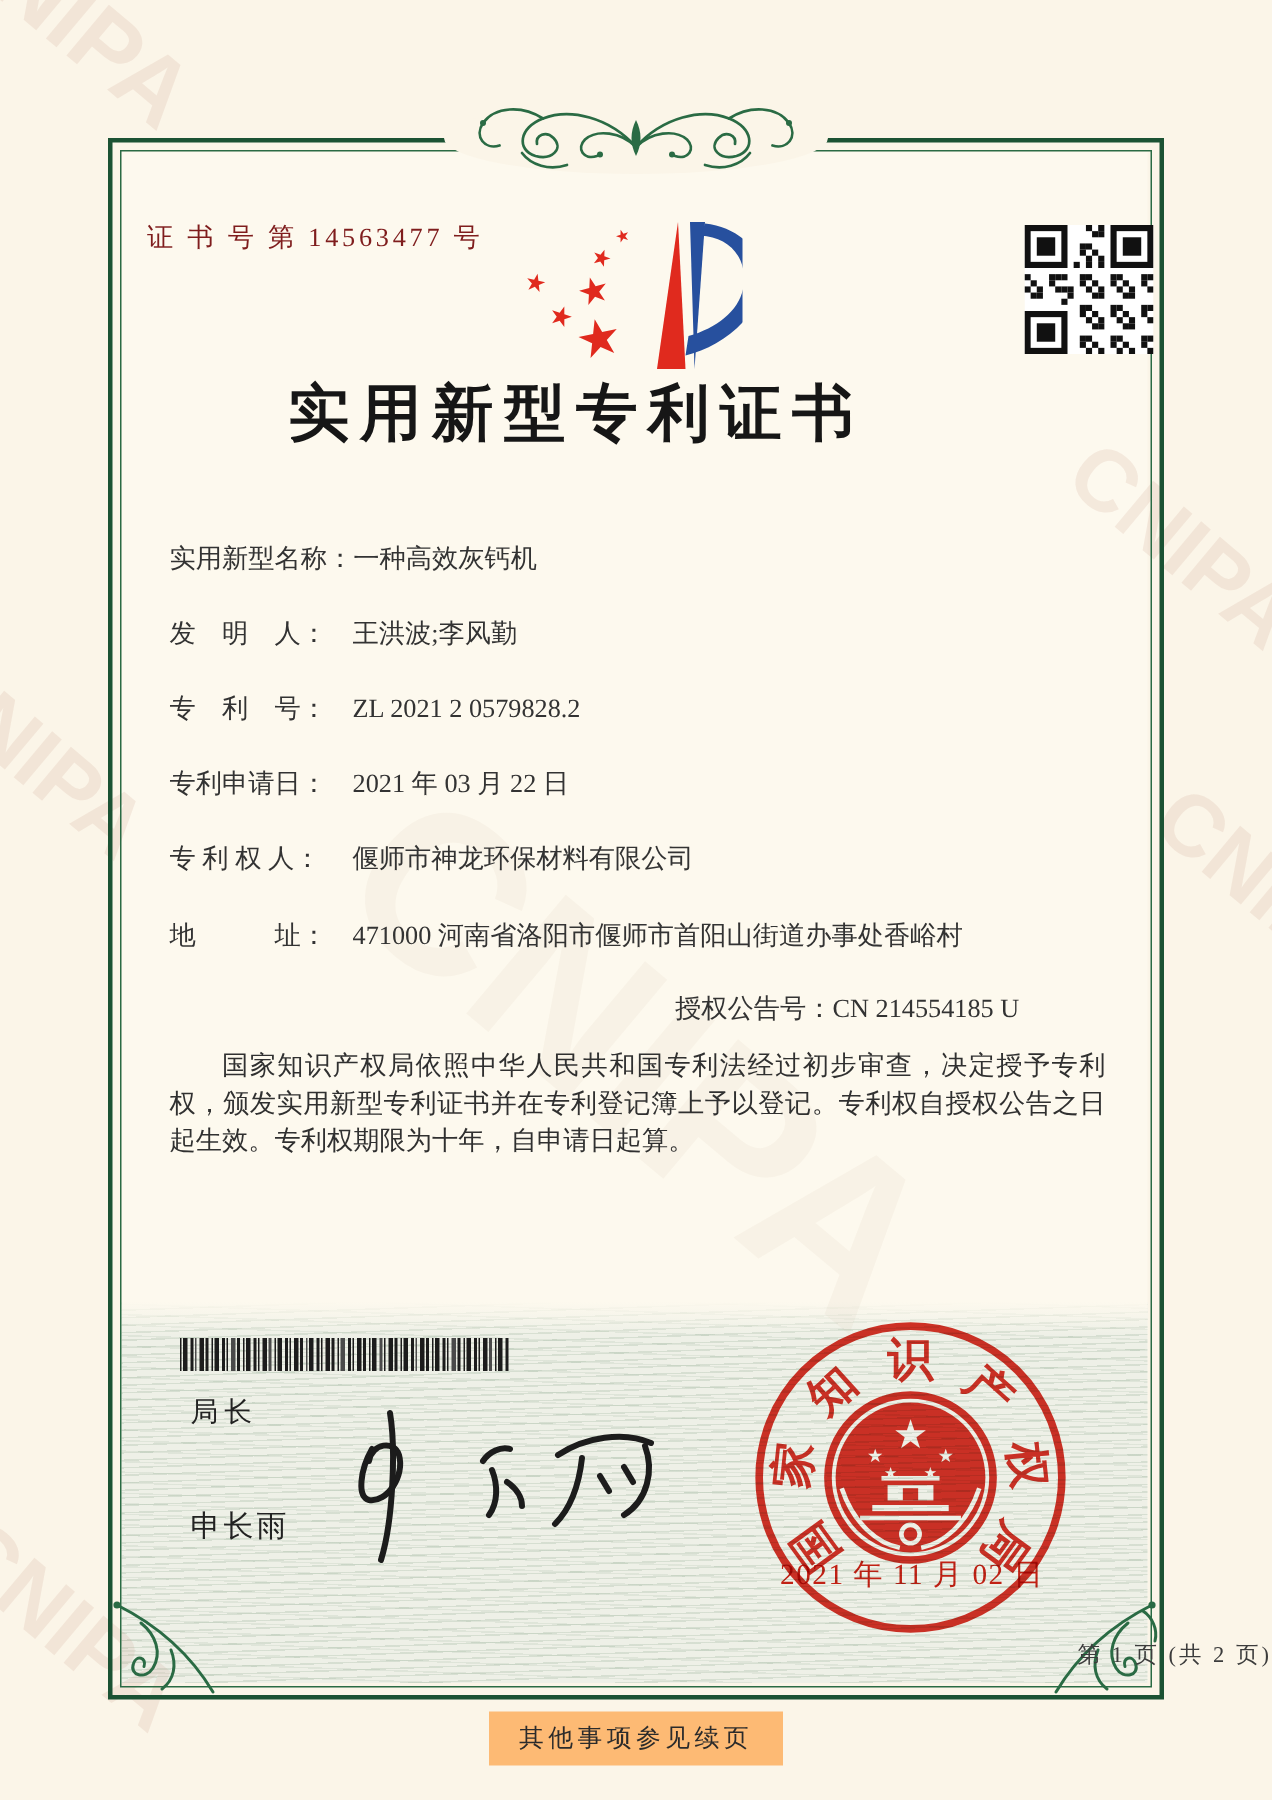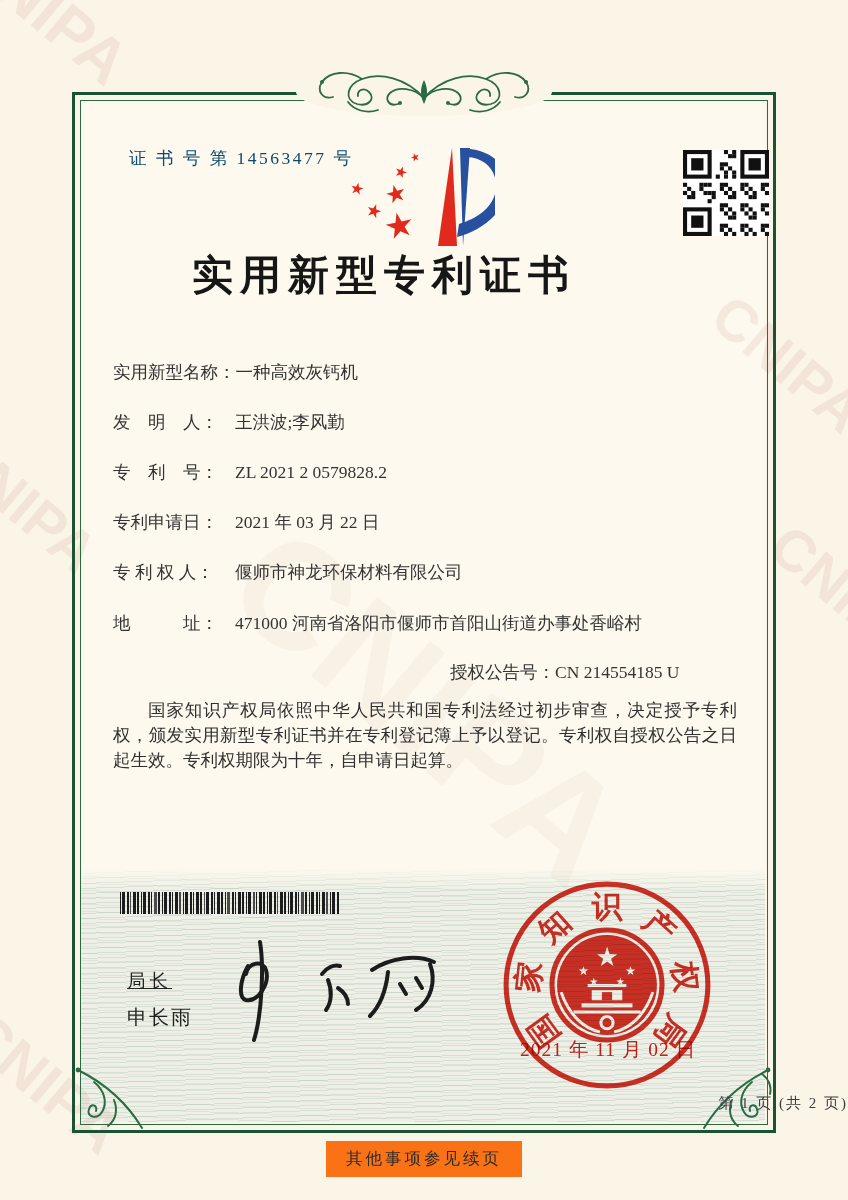--- a/index.html
+++ b/index.html
@@ -22,47 +22,47 @@
   .band::before{content:"";position:absolute;left:0;top:0;right:0;height:22px;
         background:linear-gradient(#fdf9ee, rgba(253,249,238,0));}
   
   .frame-outer{position:absolute;left:72px;top:92px;width:698px;height:1035px;border:3px solid #1b5233;}
   .frame-inner{position:absolute;left:80px;top:100px;width:686px;height:1023px;border:1px solid #2a6b44;}
   .flourish{position:absolute;left:288px;top:62px;width:272px;height:58px;}
   .corner{position:absolute;width:74px;height:72px;}
   .corner-br{left:702px;top:1062px;}
   .corner-bl{left:70px;top:1062px;transform:scaleX(-1);}
   
-  .cert-no{position:absolute;left:129px;top:146px;font-size:17.5px;letter-spacing:2.5px;color:#0c4a6e;}
+  .cert-no{position:absolute;left:98px;top:146px;font-size:17.5px;letter-spacing:2.5px;color:#7f1d1d;}
   .logo{position:absolute;left:345px;top:144px;width:150px;height:104px;}
   .qr{position:absolute;left:683px;top:150px;width:86px;height:86px;}
   .title{position:absolute;left:0;top:248px;width:768px;text-align:center;font-size:41px;
          font-weight:bold;letter-spacing:7px;color:#161616;}
   
   .row{position:absolute;left:113px;font-size:17.5px;white-space:nowrap;color:#333;}
   .row .lab{display:inline-block;min-width:122px;}
   .r1{top:360px}.r2{top:410px}.r3{top:460px}.r4{top:510px}.r5{top:560px}.r6{top:611px}.r7{top:660px}
   .grant-no{position:absolute;left:337px;top:0;}
   
   .paras{position:absolute;left:113px;top:698px;width:624px;font-size:17.5px;line-height:25px;
          text-align:justify;color:#303030;}
   .paras p{margin:0;text-indent:2em;}
   .paras p.kai{font-style:italic;}
   
   .barcode{position:absolute;left:120px;top:892px;width:224px;height:22px;}
-  .signer-title{position:absolute;left:127px;top:968px;font-size:18.5px;letter-spacing:4px;color:#222;text-decoration:underline;}
+  .signer-title{position:absolute;left:127px;top:928px;font-size:18.5px;letter-spacing:4px;color:#222;}
   .signer-name{position:absolute;left:127px;top:1004px;font-size:20px;letter-spacing:2px;color:#222;}
   .signature{position:absolute;left:210px;top:936px;width:240px;height:110px;}
   .seal{position:absolute;left:500px;top:878px;width:214px;height:214px;mix-blend-mode:multiply;opacity:.95;}
   #seal-chars text{fill:#d6281c;font-size:30px;font-weight:bold;font-family:"Liberation Serif",serif;}
   .seal-date{position:absolute;left:520px;top:1036px;width:200px;font-size:19.5px;letter-spacing:1px;
              color:#cf2316;mix-blend-mode:multiply;white-space:nowrap;}
   .page-num{position:absolute;left:0;top:1094px;width:848px;text-align:right;font-size:15px;
             letter-spacing:2px;color:#3c3c3c;}
-  .cont-box{position:absolute;left:50%;top:1141px;transform:translateX(-50%);background:#f97316;
+  .cont-box{position:absolute;left:50%;top:1141px;transform:translateX(-50%);background:#fdba74;
             padding:7px 20px;font-size:16.5px;letter-spacing:3px;color:#2b2b2b;white-space:nowrap;}
 </style>
 </head>
 <body>
 
 <div class="page">
 
   <div class="inner"></div>
   <div class="band"></div>
 

